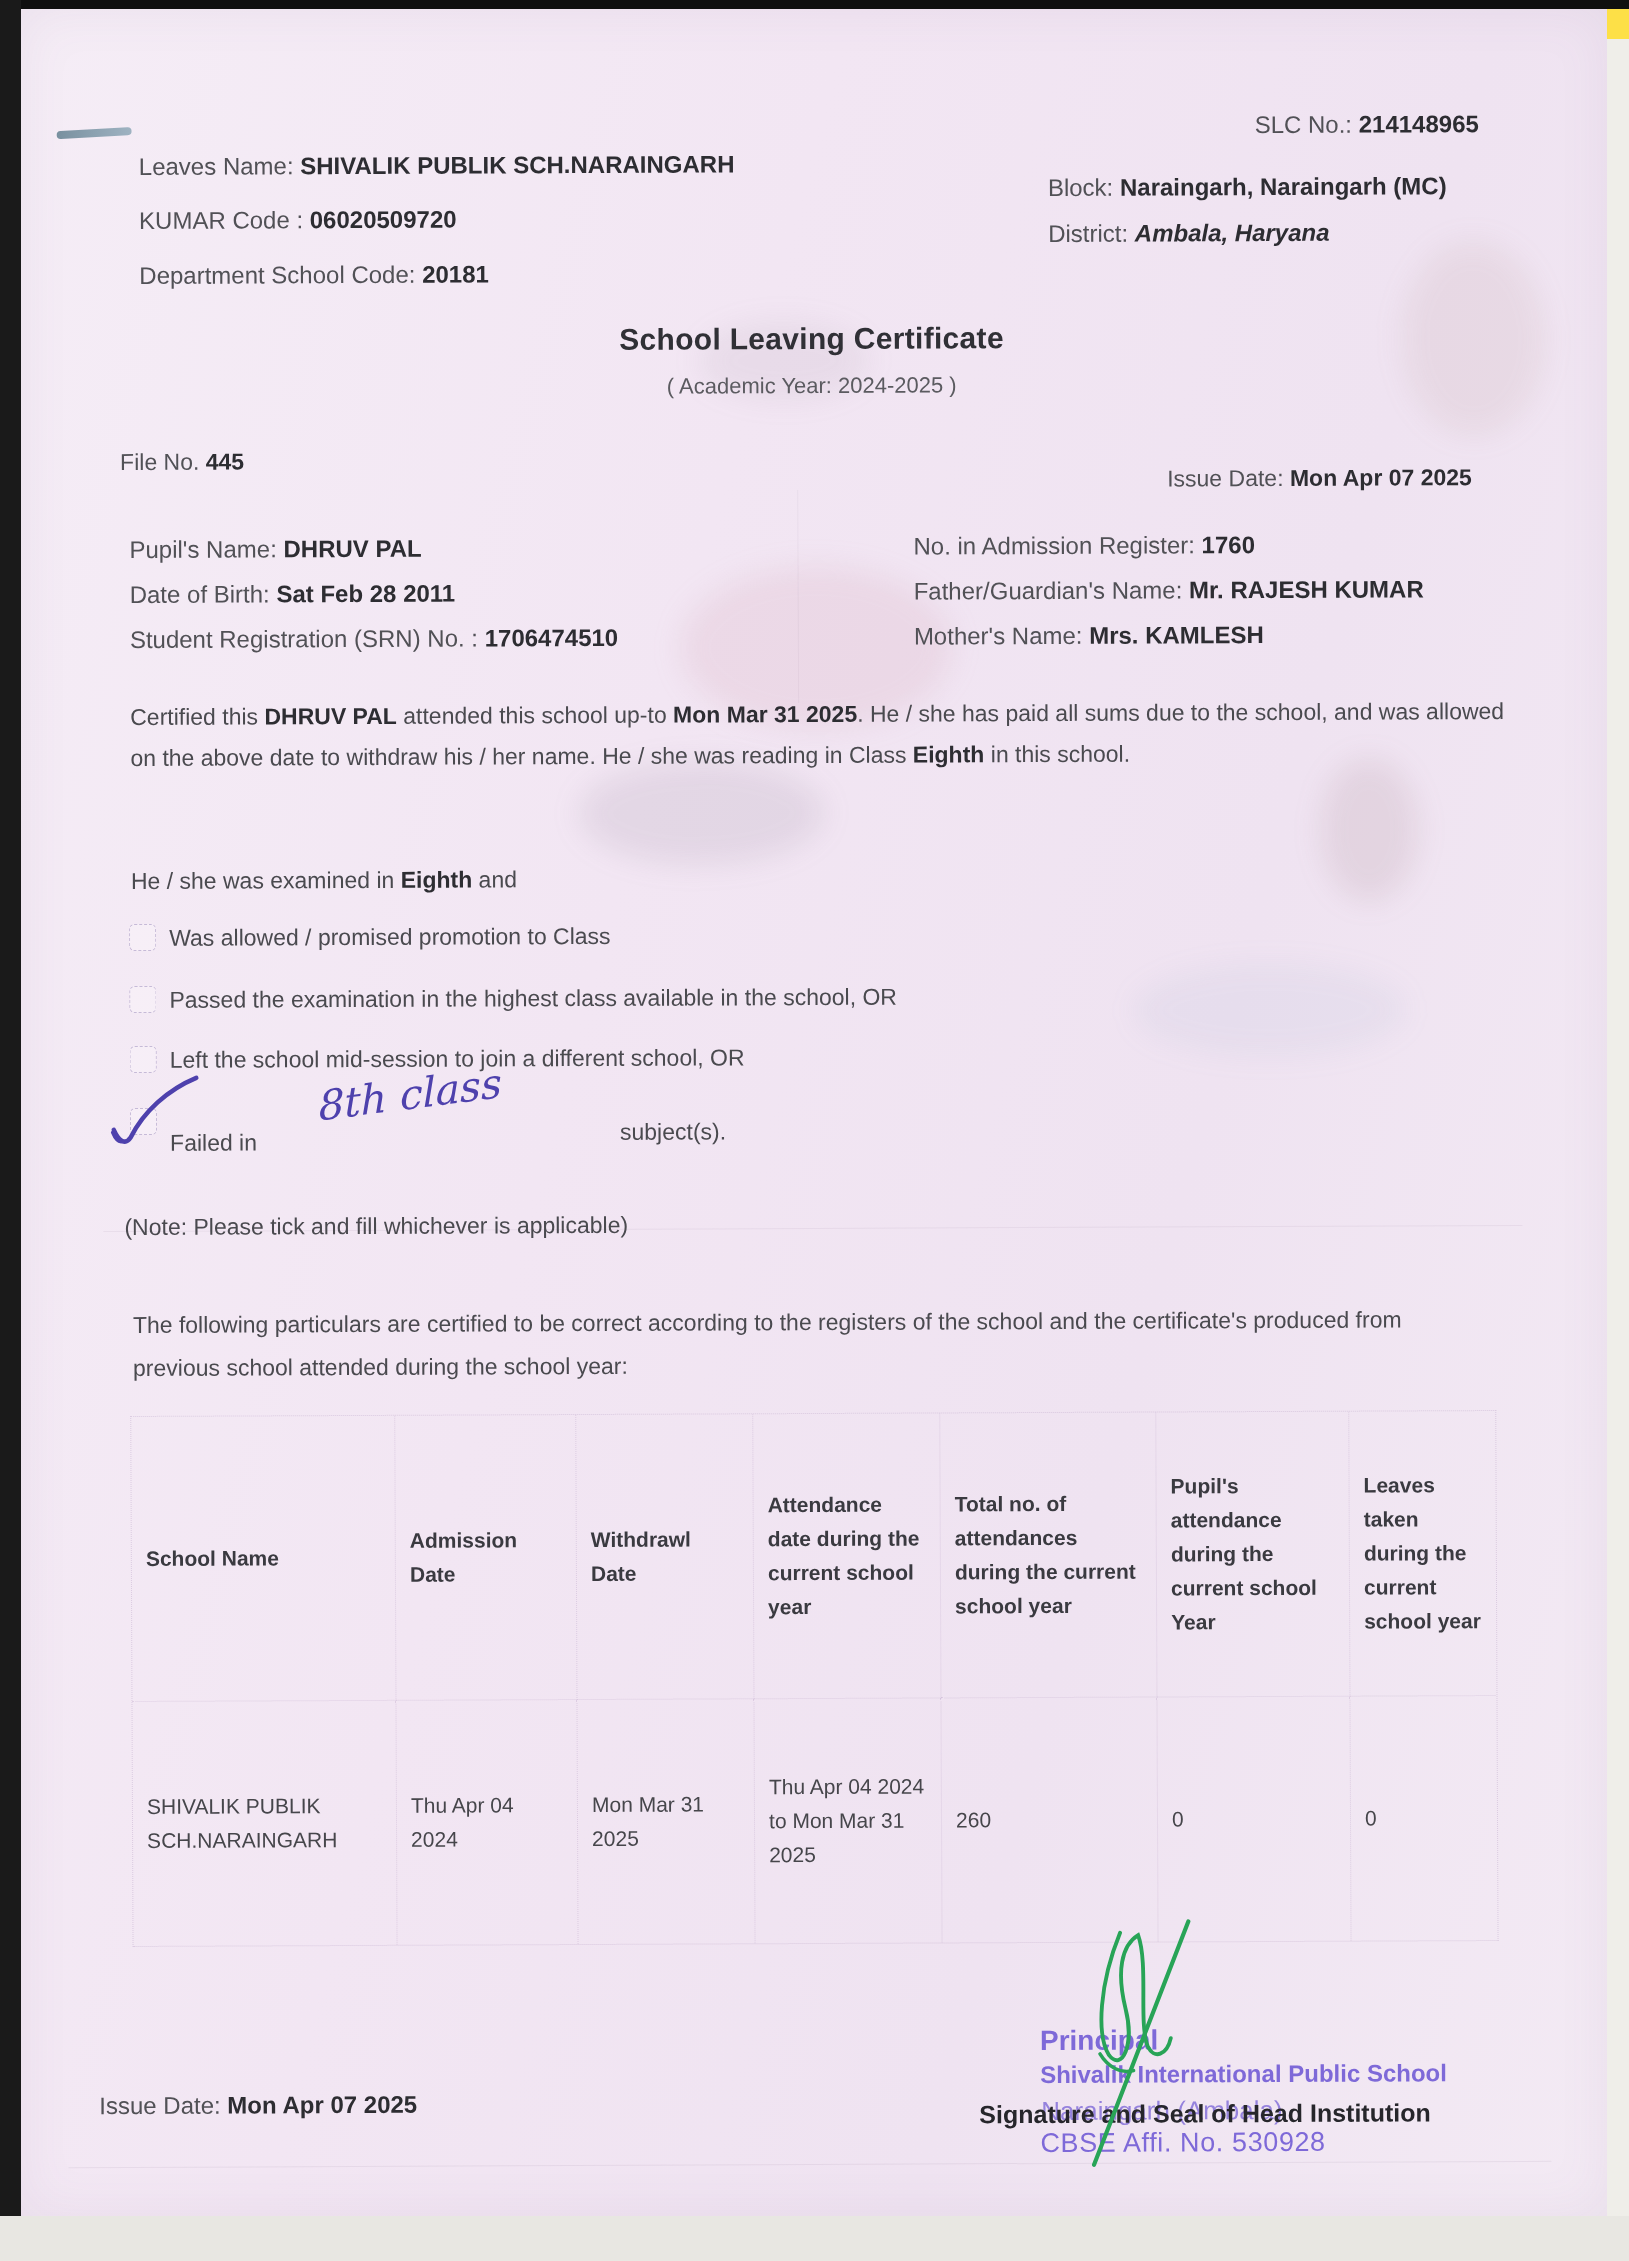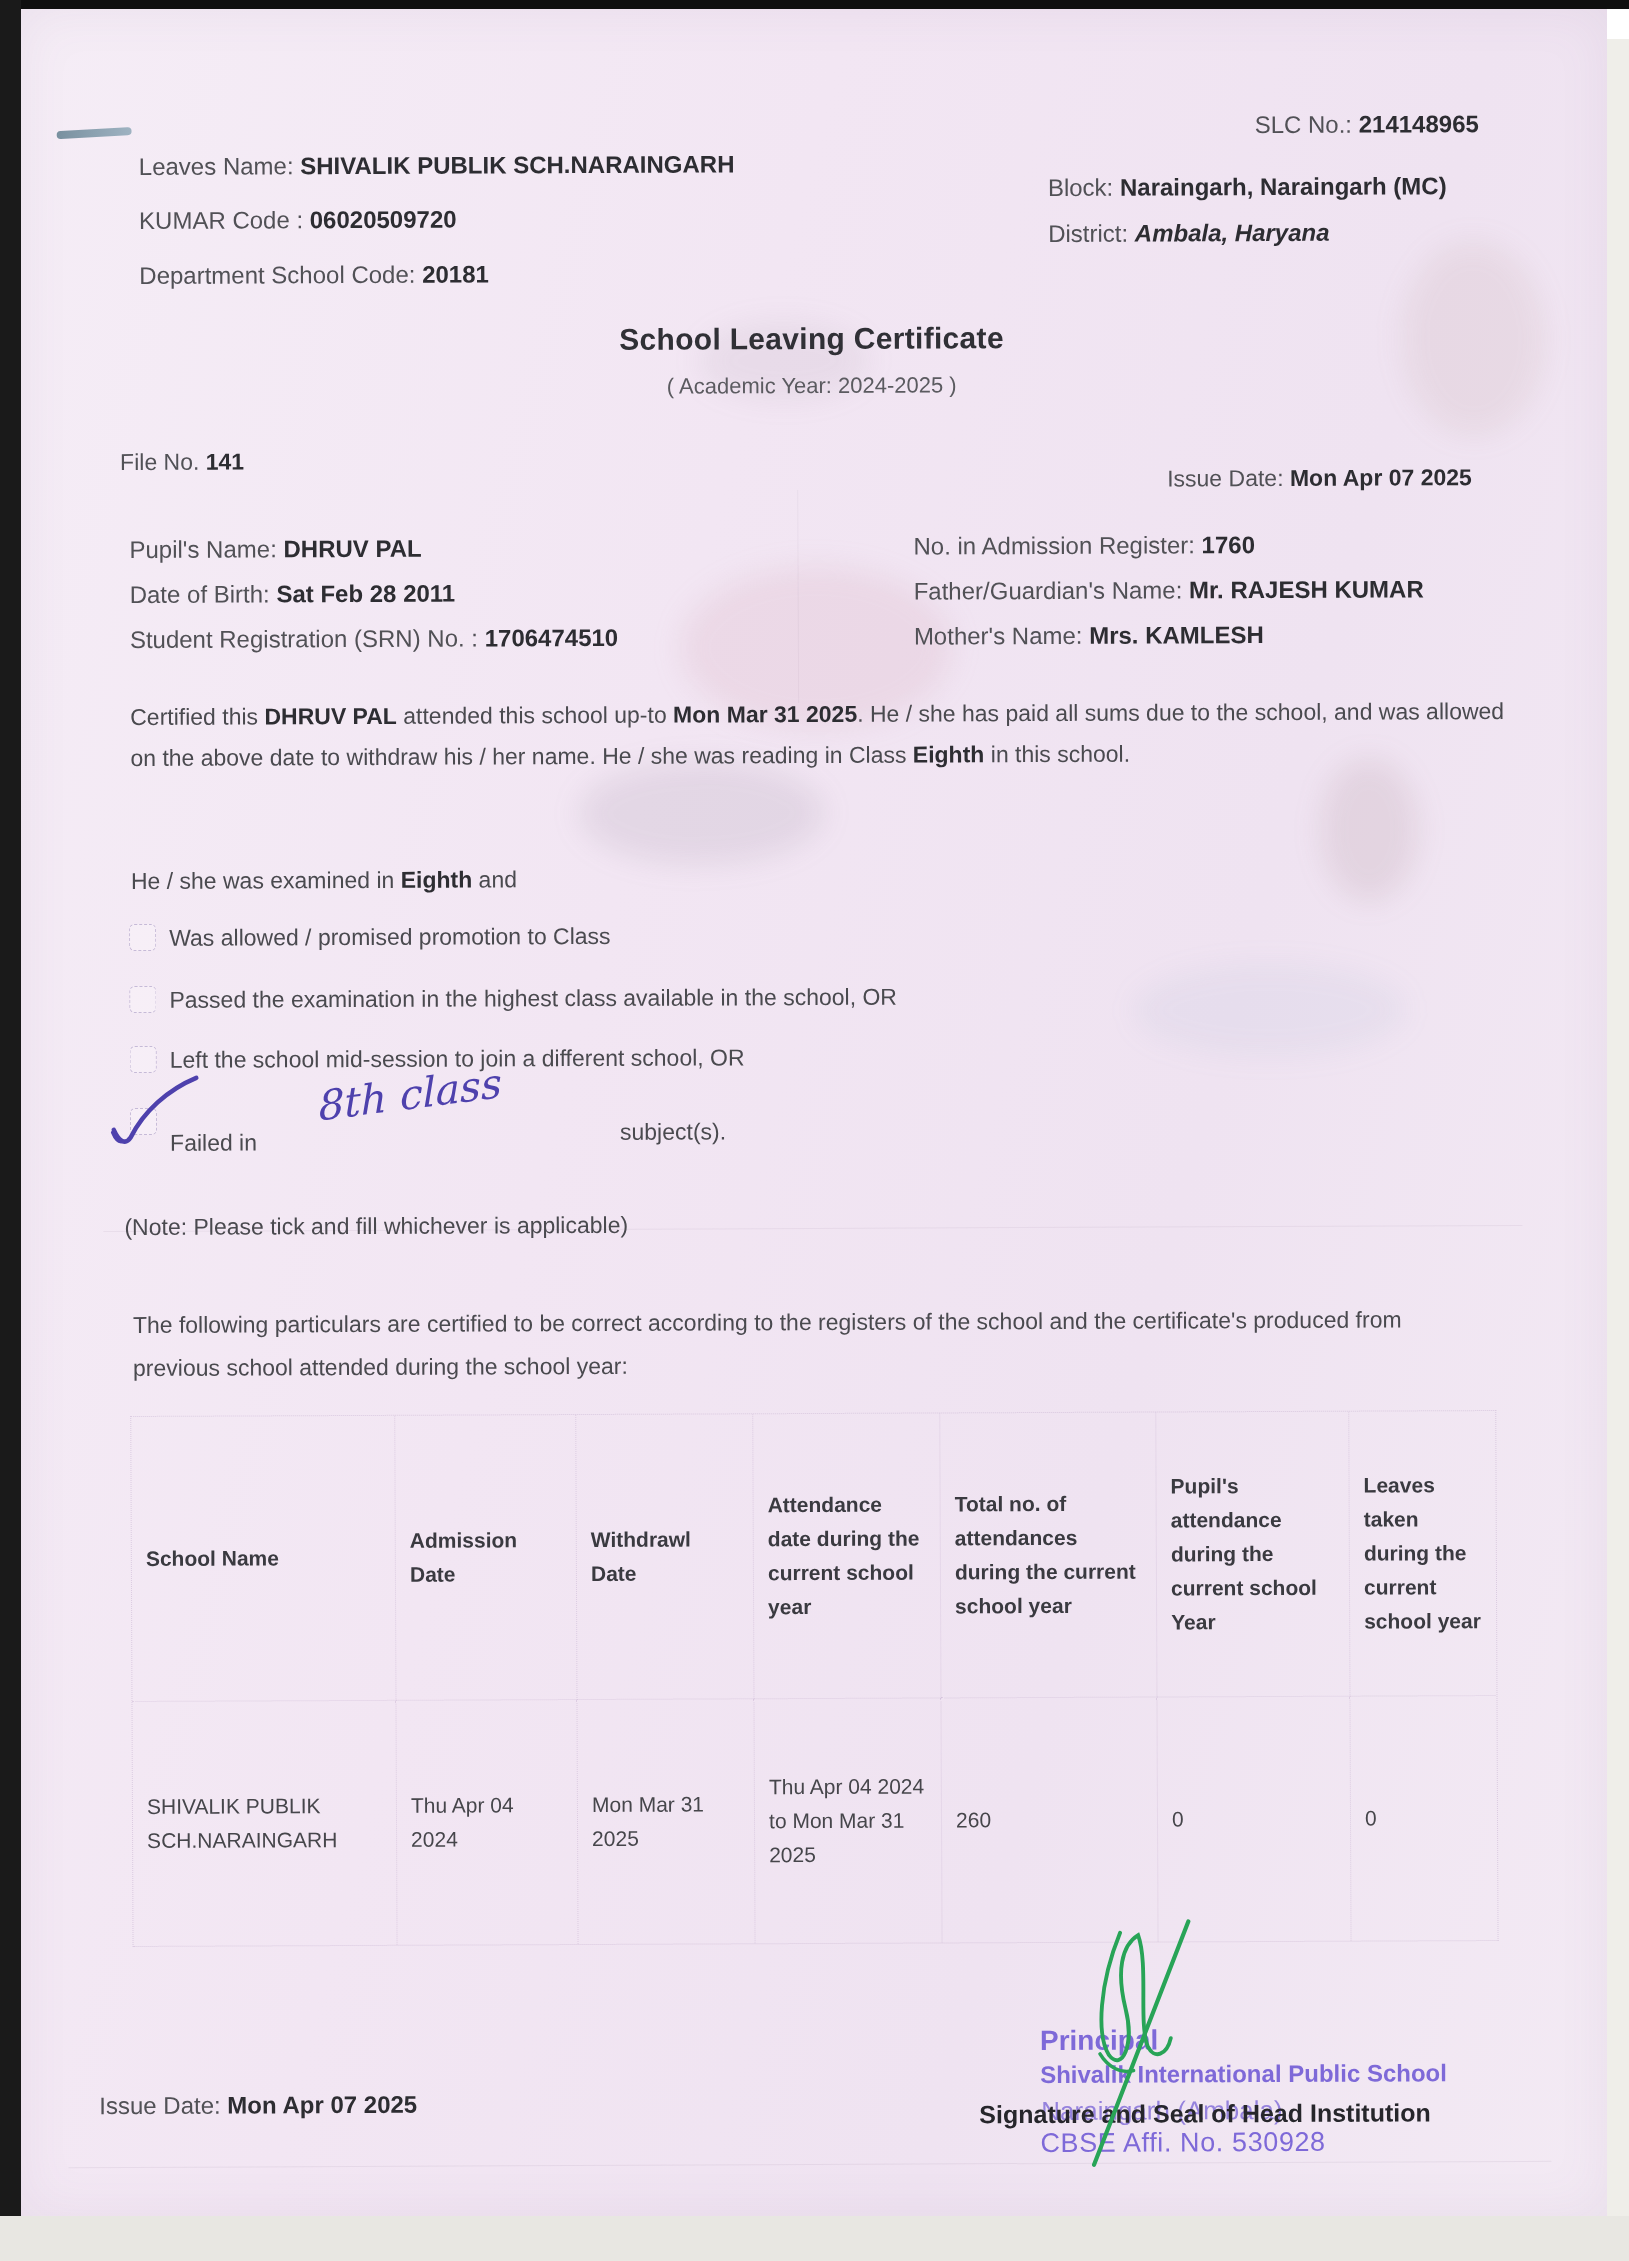--- a/index.html
+++ b/index.html
@@ -1,16 +1,16 @@
 <!DOCTYPE html>
 <html style="font-size:10.3px"><head>
 <meta charset="utf-8">
 <style>
   html,body{margin:0;padding:0;background:#111;}
-  .page{position:relative;width:1630px;height:2261px;overflow:hidden;background:#ffffff;
+  .page{position:relative;width:1630px;height:2261px;overflow:hidden;background:#fde047;
         font-family:"Liberation Sans",sans-serif;color:#48484c;}
   
   .edge-top{position:absolute;left:0;top:0;width:1630px;height:9px;background:#0f0f0f;}
   .edge-left{position:absolute;left:0;top:0;width:20.6px;height:2231px;background:#1a1a1a;}
   .edge-bottom{position:absolute;left:0;top:2216px;width:1630px;height:45px;background:#e8e7e2;}
   .edge-right{position:absolute;left:1607px;top:39px;width:23px;height:2177px;background:#efeee9;}
   
   .paper{position:absolute;left:20.6px;top:9px;width:1586px;height:2207px;
          background:linear-gradient(105deg,#f5edf6 0%,#f2e6f3 38%,#efe3f1 68%,#f3eaf4 100%);
          box-shadow:inset 0 0 52px rgba(120,90,130,.08);}
@@ -98,21 +98,21 @@
     <div class="line" style="left:143px;top:259px;">
       <span class="label">Department School Code: </span>
       <span class="val">20181</span>
     </div>
 
     <div class="title">School Leaving Certificate</div>
     <div class="subtitle">( Academic Year: 2024-2025 )</div>
 
     <div class="line" style="left:123px;top:446px;font-size:23px;">
       <span class="label">File No. </span>
-      <span class="val">141</span>
+      <span class="val">445</span>
     </div>
     <div class="line" style="left:1170px;top:467px;font-size:23px;">
       <span class="label">Issue Date: </span>
       <span class="val">Mon Apr 07 2025</span>
     </div>
 
     <div class="line" style="left:132px;top:533px;">
       <span class="label">Pupil's Name: </span>
       <span class="val">DHRUV PAL</span>
     </div>

